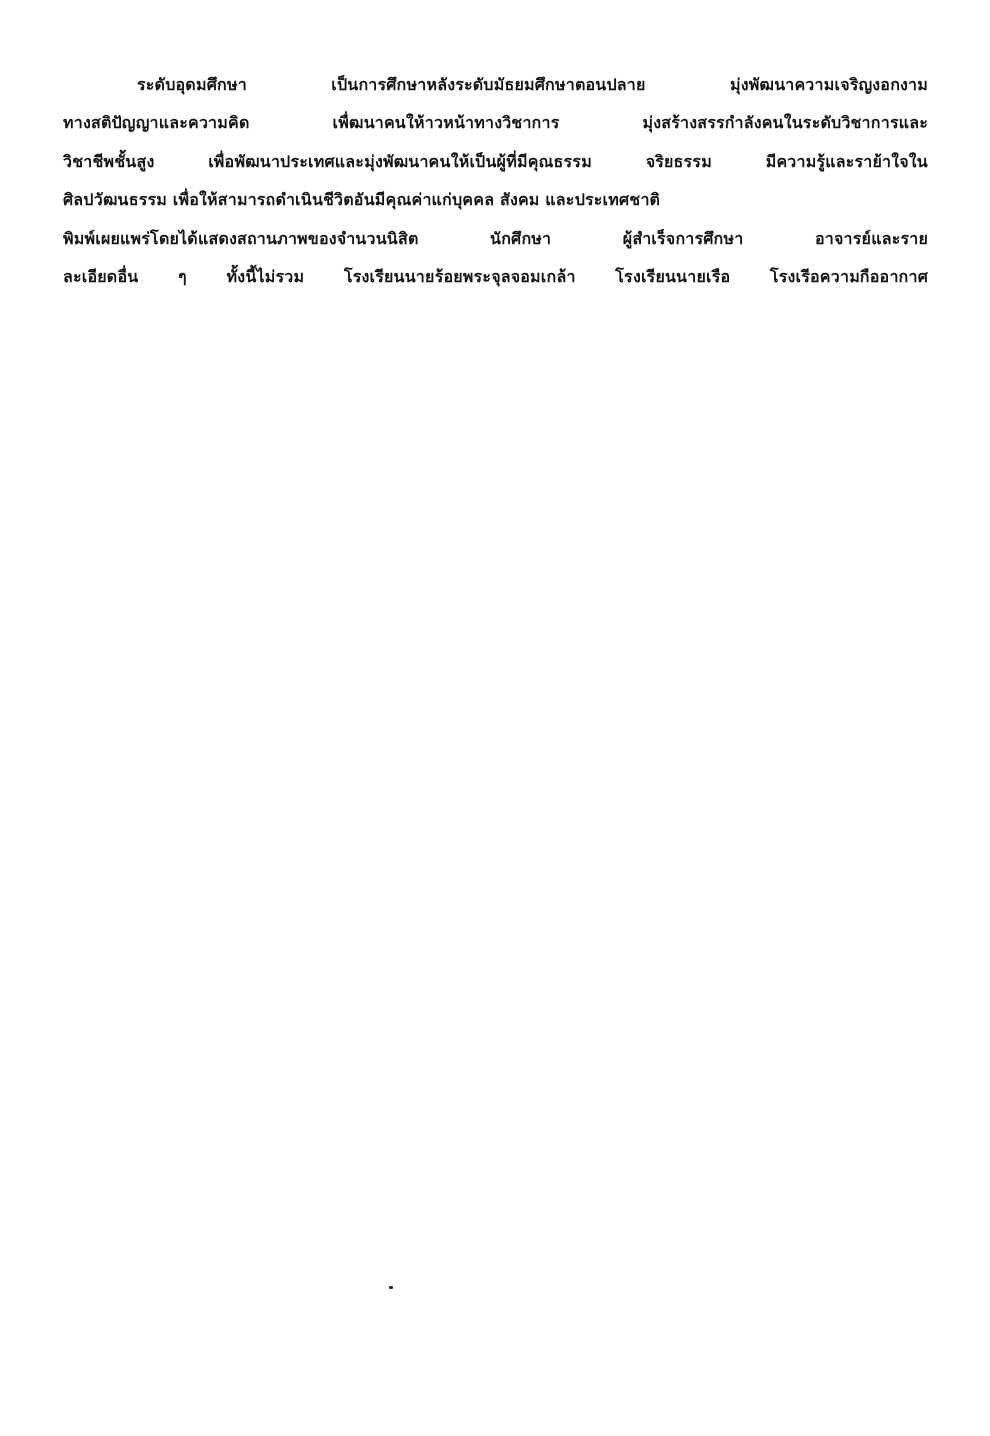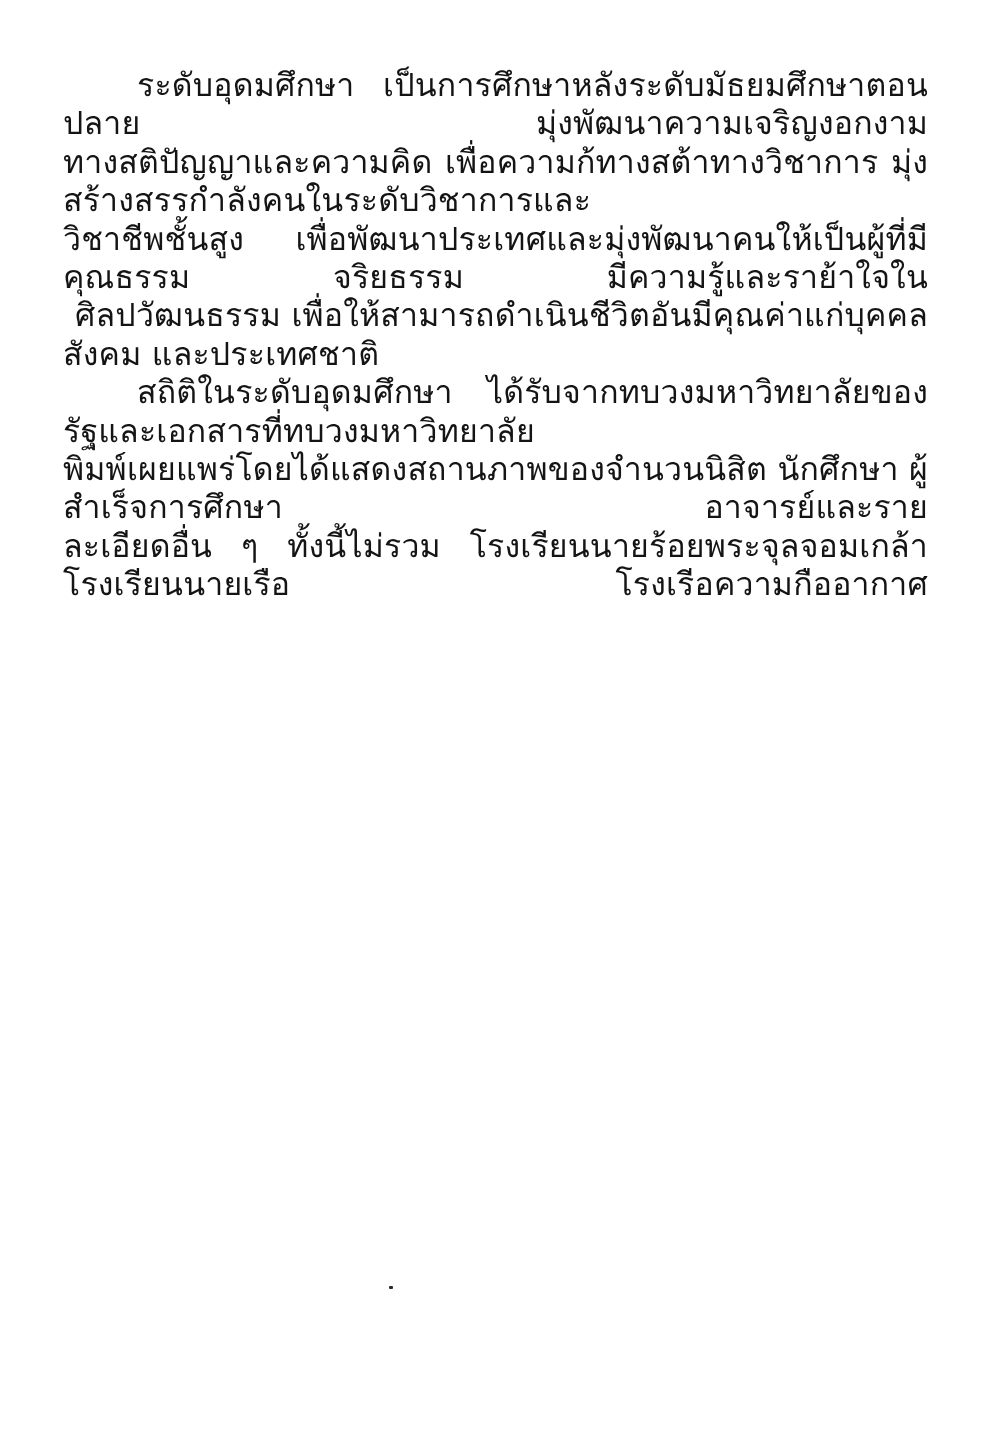--- a/index.html
+++ b/index.html
@@ -14,22 +14,22 @@
     background: #ffffff;
     overflow: hidden;
     font-family: "DejaVu Sans", sans-serif;
   }
   .text-block {
     position: absolute;
     left: 63px;
     top: 66px;
     width: 865px;
     color: #141414;
-    font-weight: 400;
-    font-size: 32px;
+    font-weight: 700;
+    font-size: 16px;
     line-height: 38.4px;
     letter-spacing: 0.2px;
   }
   .doc-line {
     min-height: 38.4px;
   }
   .doc-line.justify {
     text-align: justify;
     text-align-last: justify;
   }
@@ -55,27 +55,26 @@
   }
 </style>
 </head>
 <body>
 
 <div class="doc-page">
   <div class="text-block">
 
     <div class="para">
       <div class="doc-line justify indent">ระดับอุดมศึกษา เป็นการศึกษาหลังระดับมัธยมศึกษาตอนปลาย มุ่งพัฒนาความเจริญงอกงาม</div>
-      <div class="doc-line justify">ทางสติปัญญาและความคิด เพื่อความก้ทางสต้าทางวิชาการ มุ่งสร้างสรรกำลังคนในระดับวิชาการและ</div>
+      <div class="doc-line justify">ทางสติปัญญาและความคิด เพื่ฒนาคนให้าวหน้าทางวิชาการ มุ่งสร้างสรรกำลังคนในระดับวิชาการและ</div>
       <div class="doc-line justify">วิชาชีพชั้นสูง เพื่อพัฒนาประเทศและมุ่งพัฒนาคนให้เป็นผู้ที่มีคุณธรรม จริยธรรม มีความรู้และราย้าใจใน</div>
       <div class="doc-line left">ศิลปวัฒนธรรม เพื่อให้สามารถดำเนินชีวิตอันมีคุณค่าแก่บุคคล สังคม และประเทศชาติ</div>
     </div>
 
     <div class="para">
-      <div class="doc-line justify indent">สถิติในระดับอุดมศึกษา ได้รับจากทบวงมหาวิทยาลัยของรัฐและเอกสารที่ทบวงมหาวิทยาลัย</div>
       <div class="doc-line justify">พิมพ์เผยแพร่โดยได้แสดงสถานภาพของจำนวนนิสิต นักศึกษา ผู้สำเร็จการศึกษา อาจารย์และราย</div>
       <div class="doc-line justify">ละเอียดอื่น ๆ ทั้งนี้ไม่รวม โรงเรียนนายร้อยพระจุลจอมเกล้า โรงเรียนนายเรือ โรงเรีอความกืออากาศ</div>
     </div>
 
   </div>
 
   <div class="ink-speck"></div>
 </div>
 
 </body></html>

